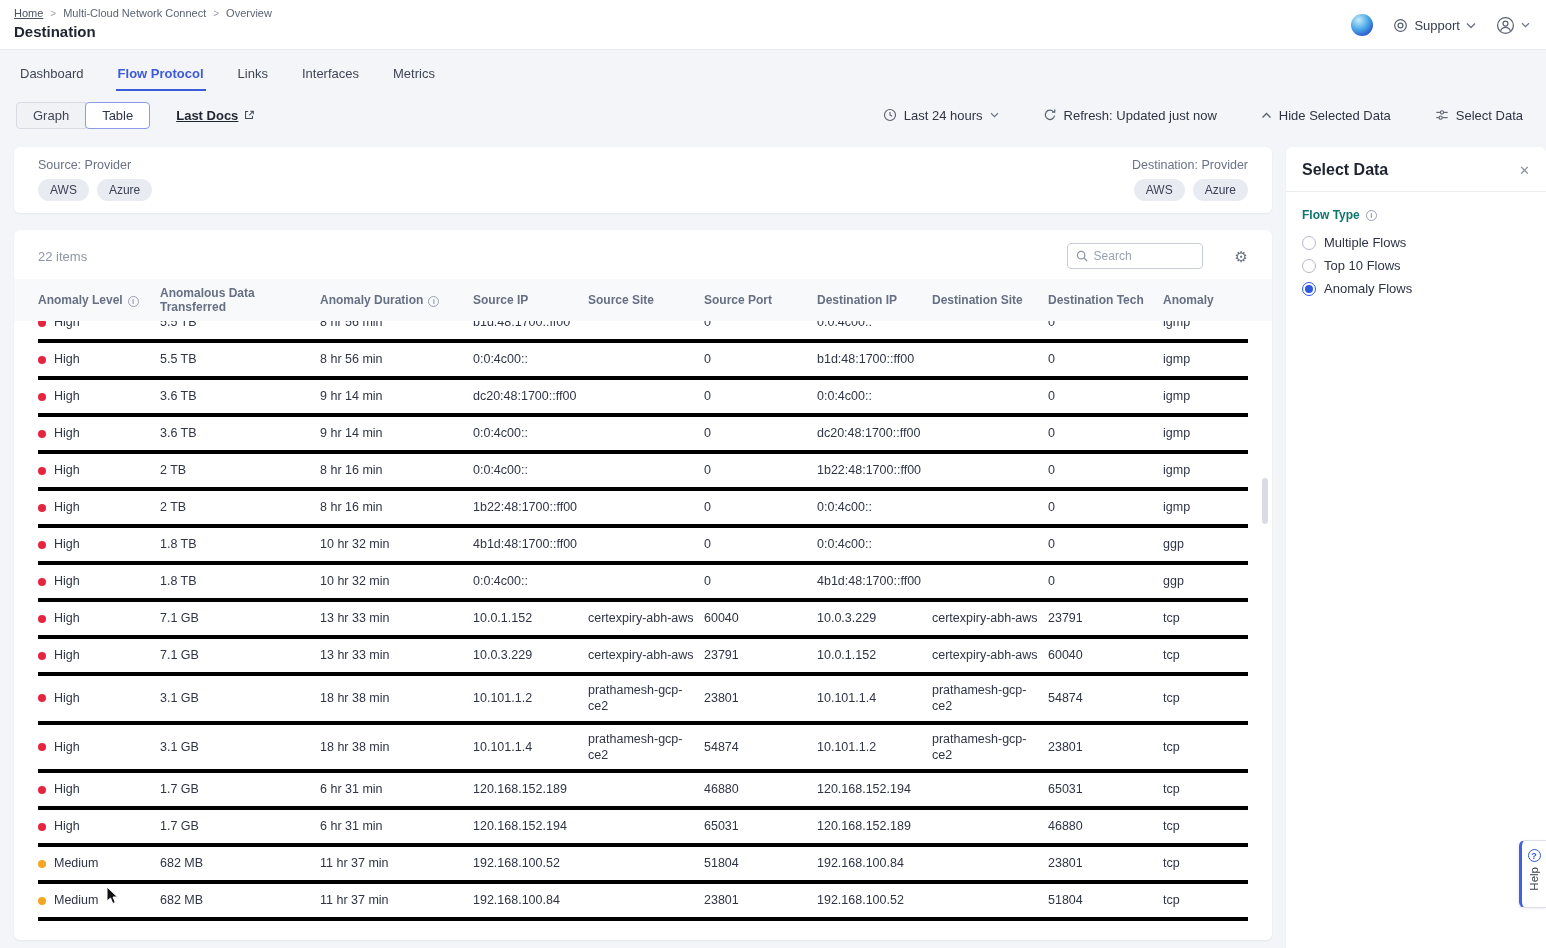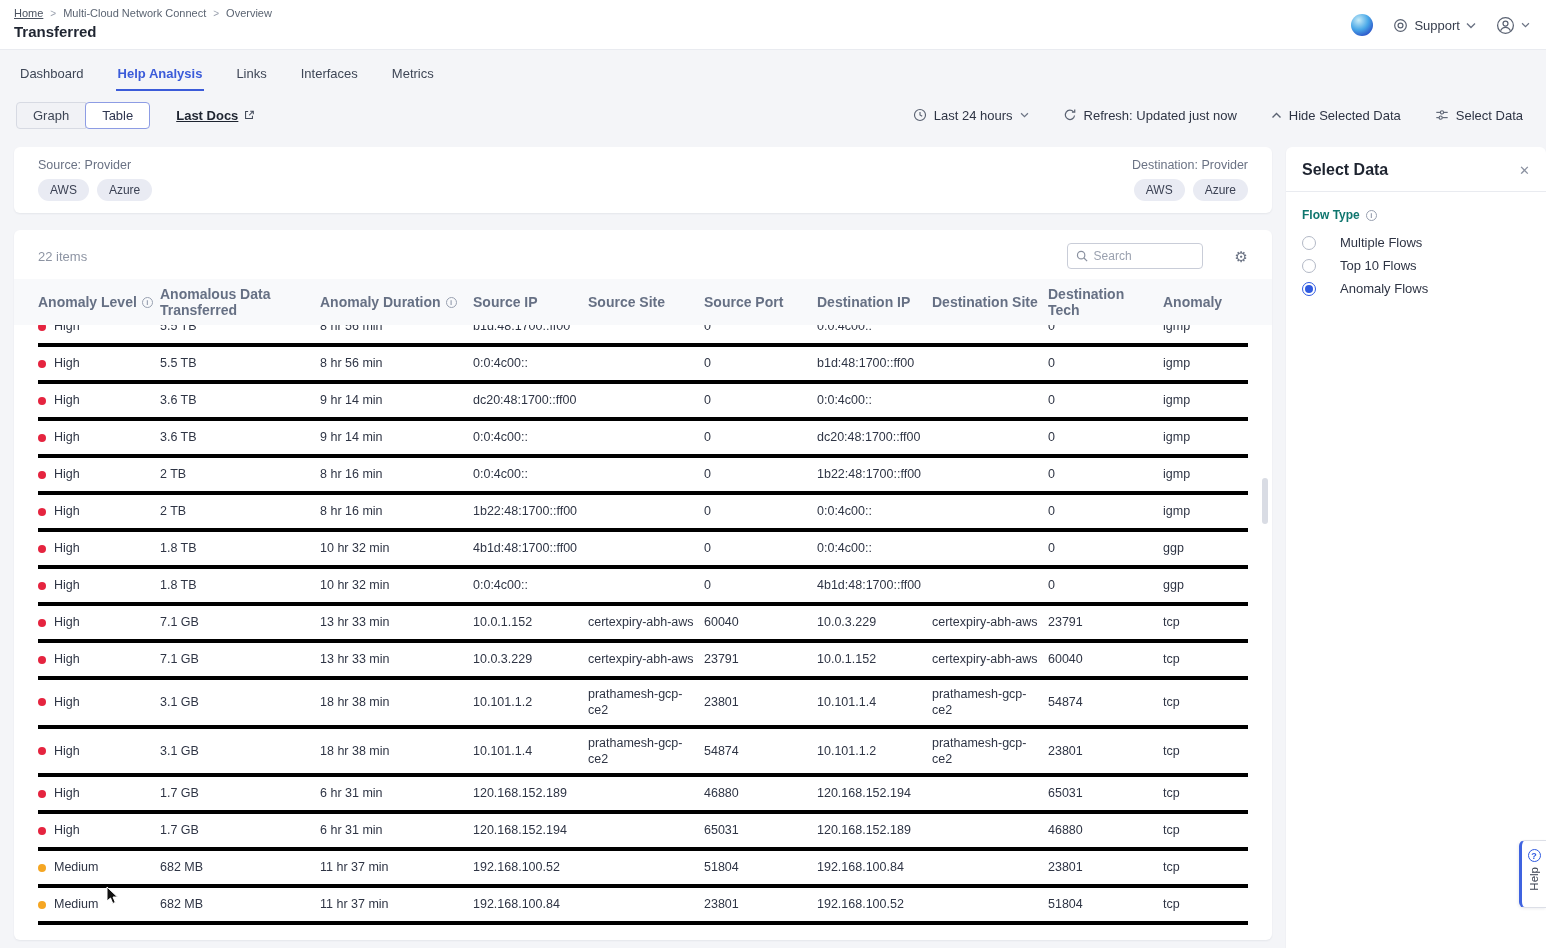--- a/index.html
+++ b/index.html
@@ -23,21 +23,21 @@
   .tab { font-size:13px; color:#3e4656; padding:4px 2px 8px; cursor:pointer; }
   .tab.active { color:#3b5bd9; font-weight:700; border-bottom:2px solid #3b5bd9; }
 
   
   .toolbar { position:absolute; left:16px; right:23px; top:100px; height:30px; display:flex; align-items:center; justify-content:space-between; }
   .toolbar-left { display:flex; align-items:center; gap:26px; }
   .seg { display:flex; }
   .seg-btn { font-size:13px; color:#3e4656; padding:5px 16px; border:1px solid #d7dae3; background:#f1f2f6; border-radius:4px 0 0 4px; cursor:pointer; }
   .seg-btn.on { background:#fff; border:1px solid #8d9ce4; color:#2e3550; border-radius:4px; margin-left:-1px; }
   .techdocs { font-size:13px; font-weight:700; color:#1e2430; text-decoration:underline; display:flex; align-items:center; gap:5px; cursor:pointer; }
-  .toolbar-right { display:flex; gap:34px; }
+  .toolbar-right { display:flex; gap:44px; }
   .tool-item { display:flex; align-items:center; gap:7px; font-size:13px; color:#2e3444; cursor:pointer; }
 
   
   .card { background:#fff; border-radius:6px; box-shadow:0 1px 2px rgba(30,40,70,.07); }
   .filter-card { position:absolute; left:14px; top:147px; width:1258px; height:66px; padding:11px 24px; display:flex; justify-content:space-between; }
   .f-label { font-size:12.5px; color:#6a7284; }
   .chip-row { display:flex; gap:8px; margin-top:7px; }
   .f-right { text-align:right; }
   .f-right .chip-row { justify-content:flex-end; }
   .chip { background:#e9ebf3; color:#3c4254; font-size:12px; padding:4px 12px; border-radius:11px; cursor:pointer; }
@@ -47,42 +47,42 @@
   .t-head { display:flex; justify-content:space-between; align-items:center; padding:13px 24px 10px; }
   .items-count { font-size:13px; color:#8d94a3; }
   .t-head-right { display:flex; align-items:center; gap:32px; }
   .search-box { display:flex; align-items:center; gap:6px; width:136px; height:26px; border:1px solid #c9cdd8; border-radius:4px; padding:0 8px; background:#fff; }
   .search-box input { border:none; outline:none; width:100%; font-size:12px; color:#2e3444; font-family:inherit; background:transparent; }
   .search-box input::placeholder { color:#9aa1af; }
   .gear { font-size:15px; color:#6b7384; cursor:pointer; line-height:1; }
 
   .grid-cols { display:grid; grid-template-columns:122px 160px 153px 115px 116px 113px 115px 116px 115px 1fr; }
   .col-head { background:#f8f9fb; padding:5px 24px 5px; align-items:center; }
-  .col-head .ch { font-size:14px; font-weight:700; color:#667084; display:flex; align-items:center; gap:5px; padding:2px 6px 2px 0; }
+  .col-head .ch { font-size:12px; font-weight:700; color:#667084; display:flex; align-items:flex-end; gap:5px; padding:2px 6px 2px 0; }
   .tbody { position:relative; overflow:hidden; height:637px; padding:0 24px; }
   .trow { border-bottom:4px solid #000000; align-items:center; min-height:37px; font-size:12.5px; color:#2f3545; }
   .trow.clip { margin-top:-15px; }
   .trow > div { padding:6px 8px 6px 0; line-height:1.3; }
   .lvl { display:flex; align-items:center; gap:8px; }
   .dot { width:8px; height:8px; border-radius:50%; flex:none; }
   .dot.high { background:#e5243f; }
   .dot.medium { background:#f5a623; }
 
   .vscroll { position:absolute; right:4px; top:248px; width:6px; height:46px; border-radius:3px; background:#d9dce4; }
 
   
   .panel { position:absolute; left:1286px; top:147px; width:260px; height:801px; background:#fff; border-radius:6px 6px 0 0; box-shadow:0 1px 2px rgba(30,40,70,.07); }
   .panel-head { display:flex; justify-content:space-between; align-items:center; padding:14px 16px 12px; }
   .panel-title { font-size:16px; font-weight:700; color:#1e2430; }
   .panel-close { font-size:13px; color:#8a91a0; cursor:pointer; }
   .panel-divider { border-top:1px solid #e9ebf0; }
   .panel-section { padding:16px 16px 0; }
   .section-label { font-size:12px; font-weight:700; color:#0f766e; display:flex; align-items:center; gap:6px; }
   .radio-list { margin-top:13px; display:flex; flex-direction:column; gap:8px; }
-  .radio-row { display:flex; align-items:center; gap:24px; font-size:13px; color:#2e3444; cursor:pointer; }
+  .radio-row { display:flex; align-items:center; gap:8px; font-size:13px; color:#2e3444; cursor:pointer; }
   .radio { width:14px; height:14px; border-radius:50%; border:1.5px solid #b3b9c6; flex:none; position:relative; background:#fff; }
   .radio.sel { border-color:#2f5ae0; }
   .radio.sel::after { content:""; position:absolute; inset:2px; border-radius:50%; background:#2f5ae0; }
 
   
   .help-tab { position:absolute; right:0; top:840px; width:27px; height:68px; background:#fff; border:1px solid #dcdfe7; border-right:none; border-left:3px solid #3f63e0; border-radius:6px 0 0 6px; box-shadow:-1px 1px 3px rgba(30,40,70,.08); display:flex; flex-direction:column; align-items:center; gap:5px; padding-top:8px; cursor:pointer; }
   .help-q { width:13px; height:13px; border-radius:50%; border:1.2px solid #2f5ae0; color:#2f5ae0; font-size:9px; font-weight:700; display:flex; align-items:center; justify-content:center; }
   .help-word { writing-mode:vertical-rl; transform:rotate(180deg); font-size:11.5px; color:#3a4150; }
 
   
@@ -97,21 +97,21 @@
 <div class="screen">
 
   <div class="topbar">
     <div class="crumbs">
       <span class="crumb-link">Home</span>
       <span class="crumb-sep">&gt;</span>
       <span>Multi-Cloud Network Connect</span>
       <span class="crumb-sep">&gt;</span>
       <span>Overview</span>
     </div>
-    <div class="page-title">Transferred</div>
+    <div class="page-title">Destination</div>
     <div class="topbar-right">
       <span class="logo-orb"></span>
       <span class="tb-group">
         <span class="icon-gray">
           <svg width="15" height="15" viewBox="0 0 16 16" fill="none" stroke="#5a6272" stroke-width="1.3">
               <circle cx="8" cy="8" r="6.2"></circle>
               <circle cx="8" cy="8" r="2.6"></circle>
             </svg>
         </span>
         <span>Support</span>
@@ -133,21 +133,21 @@
           <svg width="9" height="6" viewBox="0 0 10 7" fill="none" stroke="#6b7384" stroke-width="1.4">
               <polyline points="1,1.5 5,5.5 9,1.5"></polyline>
             </svg>
         </span>
       </span>
     </div>
   </div>
 
   <div class="tabbar">
       <div class="tab">Dashboard</div>
-      <div class="tab active">Help Analysis</div>
+      <div class="tab active">Flow Protocol</div>
       <div class="tab">Links</div>
       <div class="tab">Interfaces</div>
       <div class="tab">Metrics</div>
     </div>
 
   <div class="toolbar">
     <div class="toolbar-left">
       <div class="seg">
         <span class="seg-btn">Graph</span>
         <span class="seg-btn on">Table</span>

